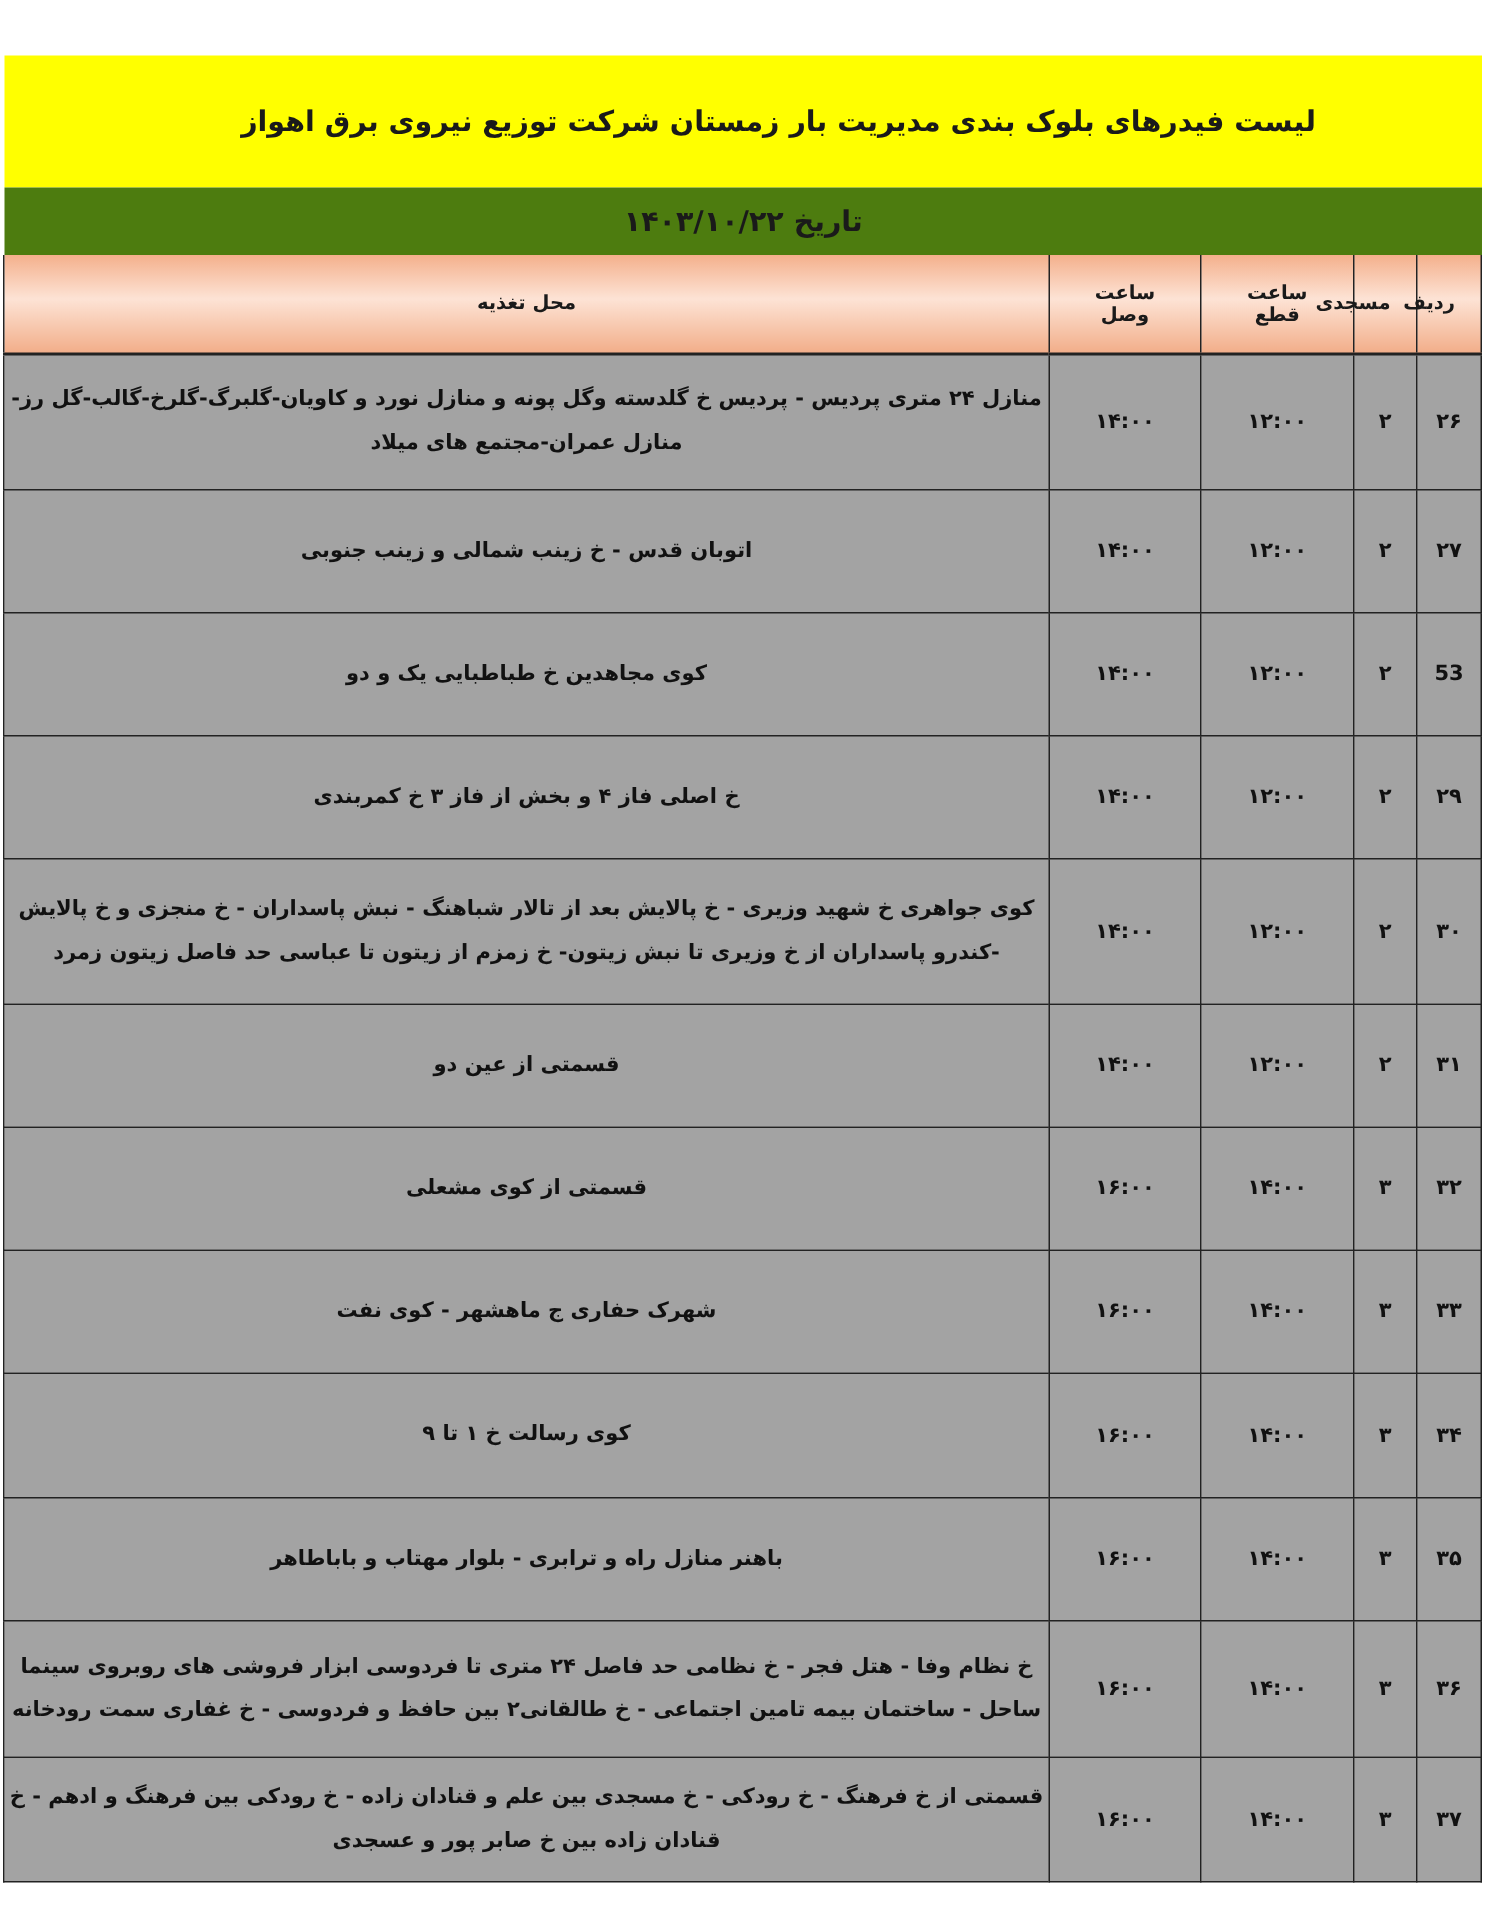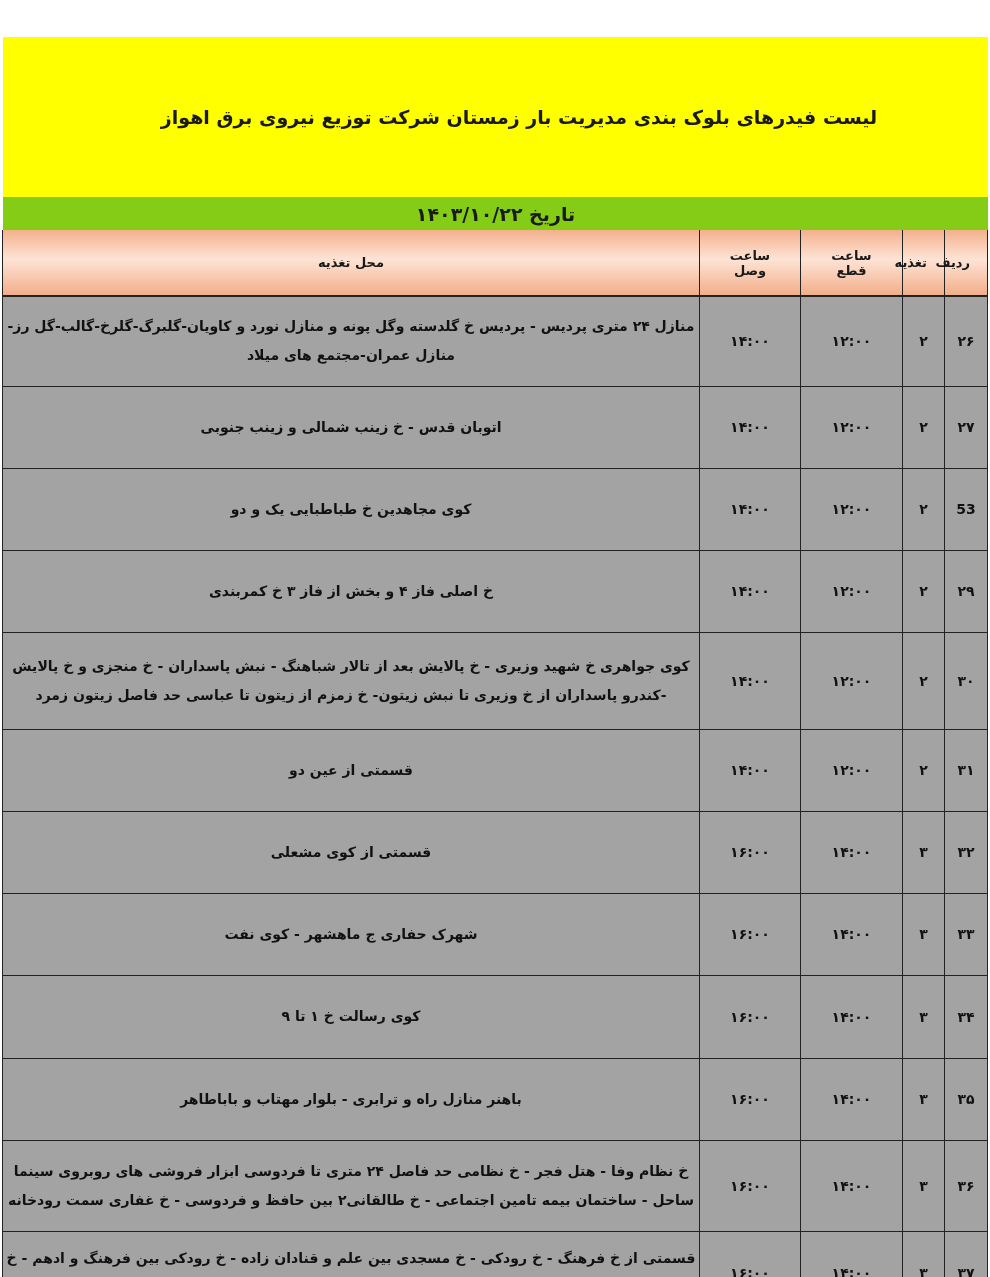--- a/index.html
+++ b/index.html
@@ -15,38 +15,38 @@
       font-family: "DejaVu Sans", sans-serif;
     }
     .sheet {
       position: absolute;
       left: 3px;
       top: 37px;
       width: 985px;
       direction: rtl;
     }
     .banner {
-      height: 160px;
+      height: 88px;
       background: #ffff00;
       display: flex;
       align-items: center;
       justify-content: center;
       box-sizing: border-box;
       padding-top: 0;
       padding-left: 47px;
     }
     .banner-title {
       font-size: 19px;
       font-weight: bold;
       color: #1a1a1a;
       margin: 0;
     }
     .date-bar {
-      height: 33px;
-      background: #84cc16;
+      height: 45px;
+      background: #4d7c0f;
       display: flex;
       align-items: center;
       justify-content: center;
     }
     .date-text {
       font-size: 19px;
       font-weight: bold;
       color: #1a1a1a;
     }
     table.grid {
@@ -103,21 +103,21 @@
     <colgroup>
       <col class="c-row">
         <col class="c-block">
         <col class="c-cut">
         <col class="c-conn">
         <col class="c-loc">
     </colgroup>
     <thead>
       <tr>
         <th>ردیف</th>
-        <th>تغذیه</th>
+        <th>مسجدی</th>
         <th>ساعت قطع</th>
         <th>ساعت وصل</th>
         <th>محل تغذیه</th>
       </tr>
     </thead>
     <tbody id="rows">
     <tr style="height: 90px;">
           <td class="num">۲۶</td>
           <td class="num">۲</td>
           <td class="time">۱۲:۰۰</td>

